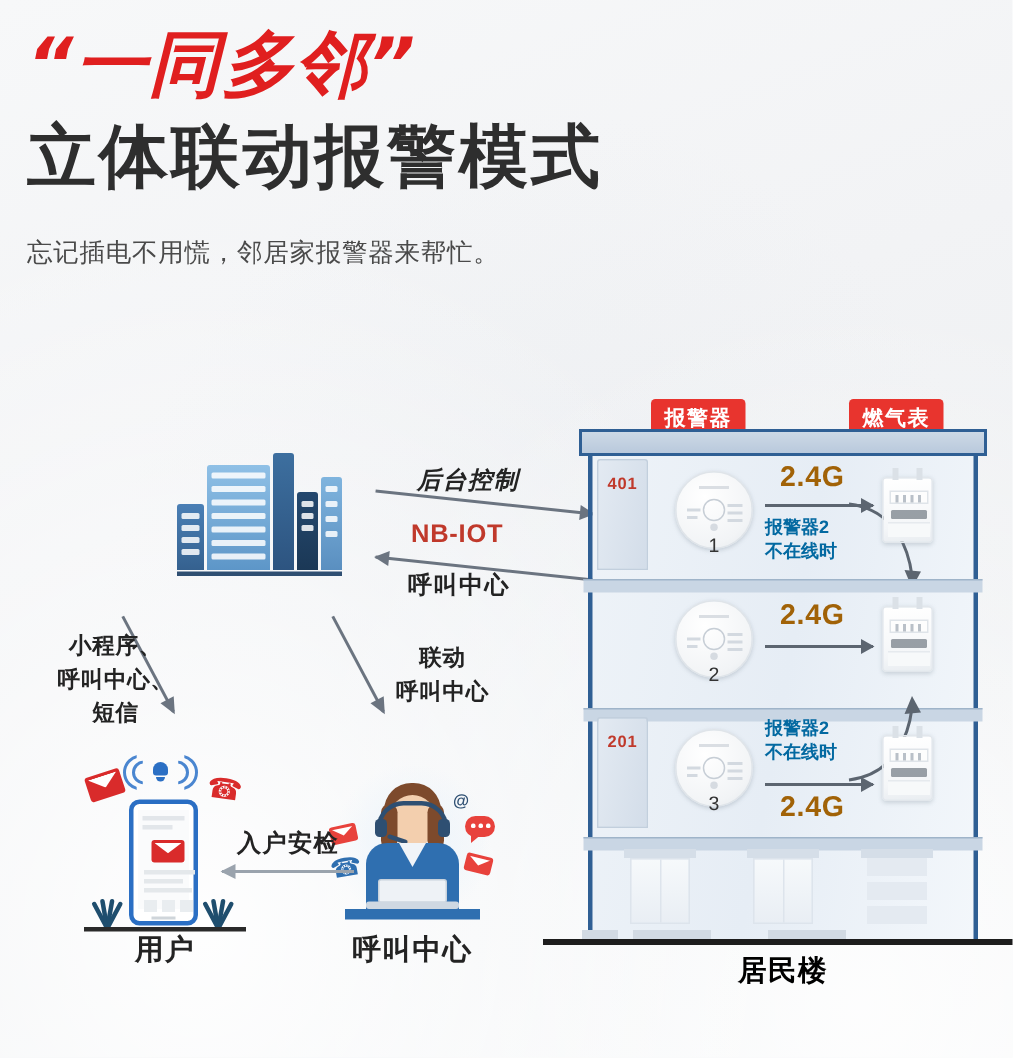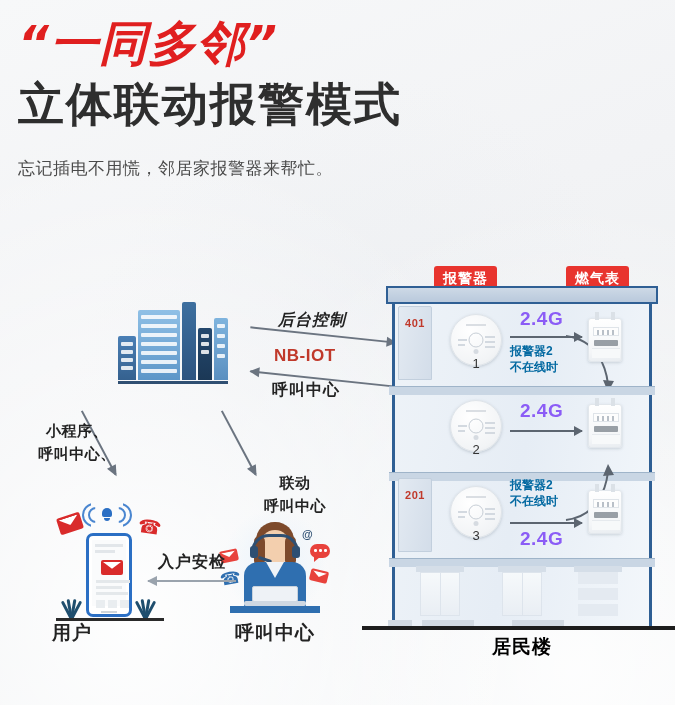--- a/index.html
+++ b/index.html
@@ -100,21 +100,21 @@
   .l3{left:182px;width:48px;}
   .step{position:absolute;background:#d2dae3;}
   .st1{left:30px;top:62px;width:52px;height:6px;}
   .st2{left:120px;top:62px;width:52px;height:6px;}
   .st3{left:-4px;top:62px;width:24px;height:6px;}
 
   
   .arrow24{position:absolute;height:2px;background:#5c6570;}
   .arrow24::after{content:"";position:absolute;right:-1px;top:-4px;border-left:9px solid #5c6570;
     border-top:5px solid transparent;border-bottom:5px solid transparent;}
-  .lbl24{position:absolute;font-size:19px;font-weight:bold;color:#8b5cf6;letter-spacing:.5px;}
+  .lbl24{position:absolute;font-size:19px;font-weight:bold;color:#a16207;letter-spacing:.5px;}
   .offline{position:absolute;font-size:12px;font-weight:bold;color:#0369a1;line-height:1.3;white-space:nowrap;}
 
   .curve{position:absolute;}
 
   .bldg-caption{position:absolute;left:392px;top:384px;width:260px;text-align:center;
     font-size:19px;font-weight:bold;color:#000000;letter-spacing:1px;}
 
   
   .server{position:absolute;left:118px;top:52px;width:110px;height:82px;}
   .rack{position:absolute;bottom:4px;border-radius:2px 2px 0 0;}
@@ -139,21 +139,21 @@
   
   .diag{position:absolute;height:1.6px;background:#6b7480;}
   .diag::after{content:"";position:absolute;right:-2px;top:-4.5px;border-left:11px solid #6b7480;
     border-top:5.5px solid transparent;border-bottom:5.5px solid transparent;}
   .d1{left:82px;top:160px;width:72px;transform:rotate(62deg);transform-origin:left center;}
   .d2{left:222px;top:160px;width:72px;transform:rotate(62deg);transform-origin:left center;}
 
   .ml-left{position:absolute;left:18px;top:170px;width:118px;text-align:center;
     font-size:15px;font-weight:bold;color:#232323;line-height:1.5;letter-spacing:.5px;}
   .ml-right{position:absolute;left:240px;top:178px;width:110px;text-align:center;
-    font-size:15px;font-weight:bold;color:#232323;line-height:1.5;letter-spacing:.5px;margin-top:44px;}
+    font-size:15px;font-weight:bold;color:#232323;line-height:1.5;letter-spacing:.5px;}
 
   
   .userblk{position:absolute;left:52px;top:255px;width:116px;height:120px;}
   .phone{position:absolute;left:34px;top:28px;width:46px;height:84px;
     background:#fff;border:3px solid #2b6fc4;border-radius:7px;}
   .phone .scr{position:absolute;left:3px;top:4px;right:3px;bottom:8px;background:#fafbfc;}
   .phone .ln{position:absolute;left:3px;height:3px;background:#e2e6ea;}
   .phone .n1{top:4px;width:28px;} .phone .n2{top:10px;width:20px;}
   .phone .env{position:absolute;left:9px;top:20px;width:22px;height:15px;background:#d92b2b;border-radius:2px;}
   .phone .env::after{content:"";position:absolute;left:2px;top:2px;width:18px;height:9px;
@@ -174,21 +174,21 @@
   .wv-r2{left:56px;top:-2px;width:24px;height:24px;clip-path:polygon(62% 0,100% 0,100% 100%,62% 100%);}
   .env2{position:absolute;left:6px;top:10px;width:24px;height:17px;background:#d92b2b;border-radius:2px;transform:rotate(-18deg);}
   .env2::after{content:"";position:absolute;left:2px;top:2px;width:20px;height:10px;
     background:#fff;clip-path:polygon(0 0,100% 0,50% 80%);}
   .handset{position:absolute;left:86px;top:12px;width:16px;height:18px;color:#d92b2b;font-size:19px;line-height:1;
     transform:rotate(8deg);}
   .plant{position:absolute;bottom:6px;width:22px;height:24px;}
   .plant i{position:absolute;bottom:0;left:10px;width:3px;height:20px;background:#1f4e6e;border-radius:2px;transform-origin:bottom center;}
   .pl{left:8px;} .pr{left:82px;}
   .soil{position:absolute;left:4px;bottom:4px;width:108px;height:3px;background:#2a2a2a;}
-  .user-cap{position:absolute;left:52px;top:370px;width:116px;
+  .user-cap{position:absolute;left:52px;top:370px;width:116px;text-align:center;
     font-size:19px;font-weight:bold;color:#232323;letter-spacing:1px;}
 
   
   .ccblk{position:absolute;left:214px;top:258px;width:122px;height:118px;}
   .halo{position:absolute;left:6px;top:2px;width:110px;height:104px;border-radius:50%;
     background:radial-gradient(circle,#eaf3fb 0%,rgba(234,243,251,0) 70%);}
   .head{position:absolute;left:46px;top:22px;width:30px;height:34px;background:#f3cfae;border-radius:15px 15px 13px 13px;}
   .hair{position:absolute;left:42px;top:14px;width:38px;height:26px;background:#7d4a2c;border-radius:19px 19px 8px 8px;}
   .hair-l{position:absolute;left:40px;top:28px;width:11px;height:30px;background:#7d4a2c;border-radius:6px;}
   .hair-r{position:absolute;left:71px;top:28px;width:11px;height:30px;background:#7d4a2c;border-radius:6px;}
@@ -280,20 +280,21 @@
     <div class="nb-t2">NB-IOT</div>
     <div class="nb-t3">呼叫中心</div>
   </div>
 
   <div class="diag d1"></div>
   <div class="diag d2"></div>
 
   <div class="ml-left">
     <div>小程序、</div>
     <div>呼叫中心、</div>
+    <div>短信</div>
   </div>
   <div class="ml-right">
     <div>联动</div>
     <div>呼叫中心</div>
   </div>
 
   <div class="userblk">
     <div class="env2"></div>
     <div class="wave wv-l2"></div>
     <div class="wave wv-l1"></div>

